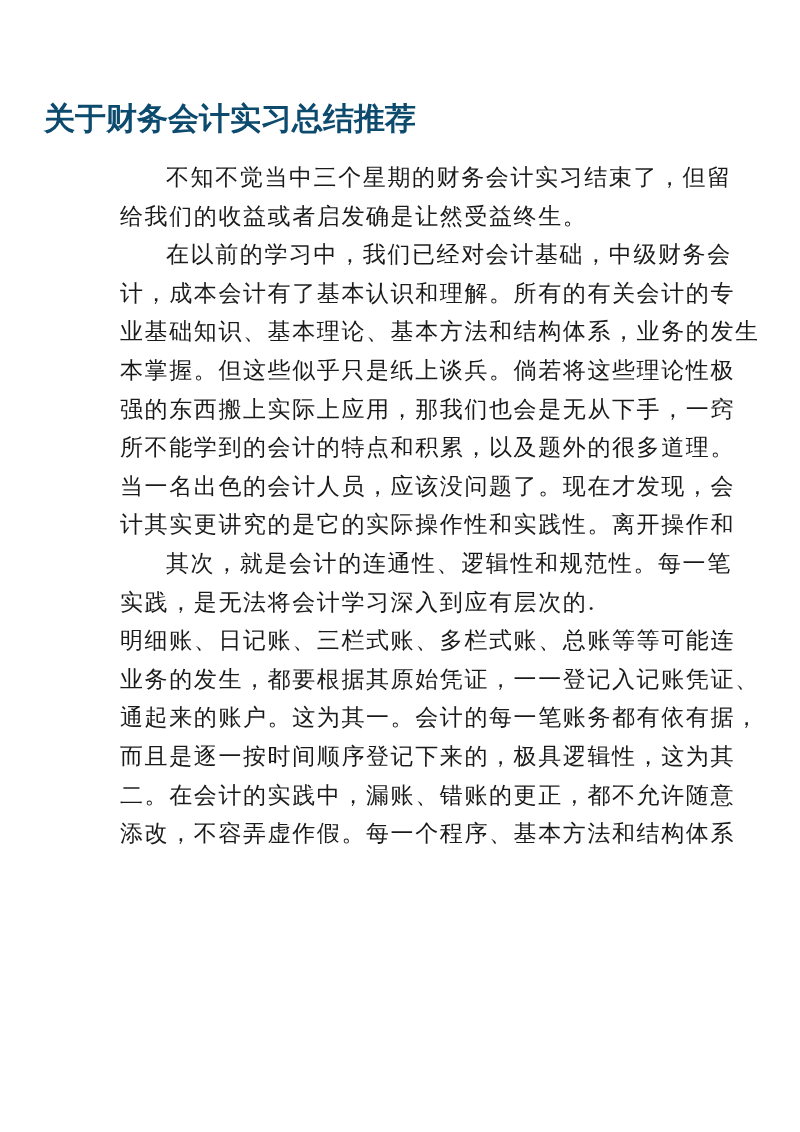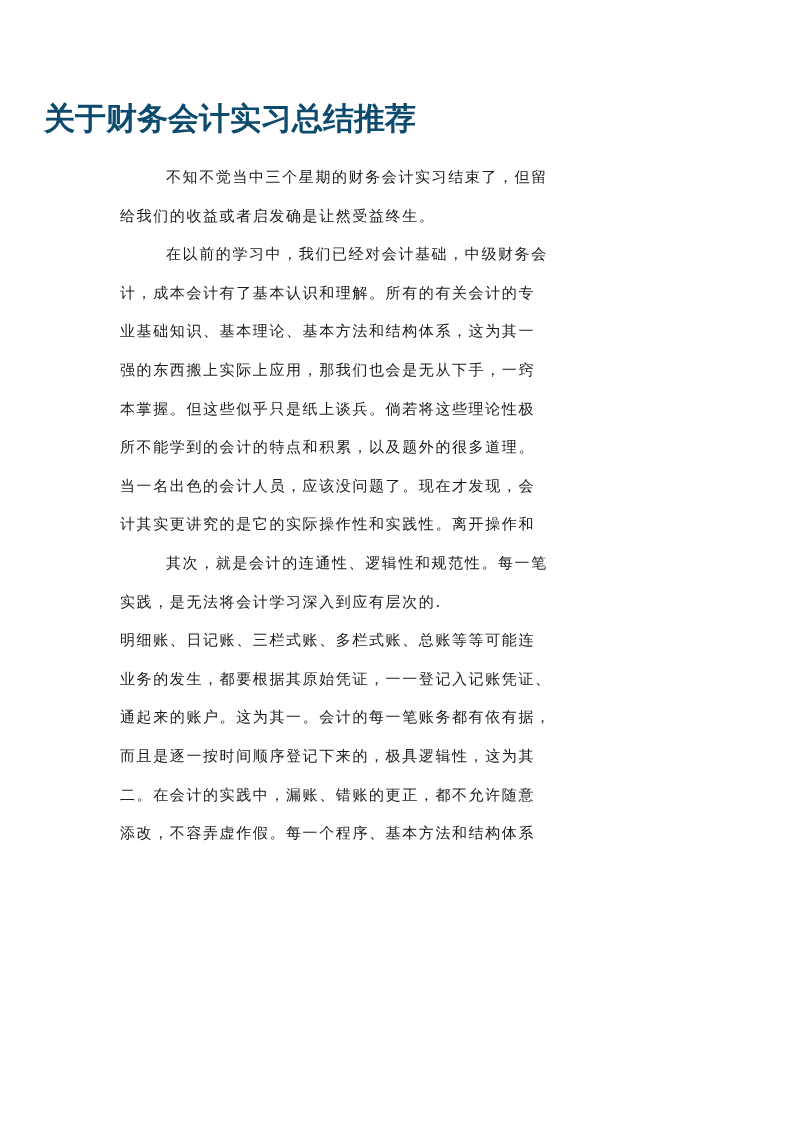--- a/index.html
+++ b/index.html
@@ -8,40 +8,40 @@
   .title {
     position: absolute; left: 0; top: 98px; width: 800px; text-align: left;
     font-family: "DejaVu Sans", "Liberation Sans", sans-serif;
     font-size: 31px; font-weight: bold; color: #0c4a6e; letter-spacing: 0px;
     line-height: 40px;
     padding-left: 44px;
   }
   .body-text {
     position: absolute; left: 120px; top: 158px; width: 580px;
     font-family: "DejaVu Serif", "Liberation Serif", serif;
-    font-size: 15px; color: #1a1a1a;
+    font-size: 23px; color: #1a1a1a;
   }
   .line {
     height: 38.6px; line-height: 38.6px; white-space: nowrap; letter-spacing: 1.6px;
   }
   .line.indent { padding-left: 46px; }
 </style>
 </head>
 <body>
 
 <div class="page">
   <div class="title">关于财务会计实习总结推荐</div>
   <div class="body-text">
     <div class="line indent">不知不觉当中三个星期的财务会计实习结束了，但留</div>
     <div class="line">给我们的收益或者启发确是让然受益终生。</div>
     <div class="line indent">在以前的学习中，我们已经对会计基础，中级财务会</div>
     <div class="line">计，成本会计有了基本认识和理解。所有的有关会计的专</div>
-    <div class="line">业基础知识、基本理论、基本方法和结构体系，这为其一</div>
+    <div class="line">业基础知识、基本理论、基本方法和结构体系，业务的发生</div>
+    <div class="line">本掌握。但这些似乎只是纸上谈兵。倘若将这些理论性极</div>
     <div class="line">强的东西搬上实际上应用，那我们也会是无从下手，一窍</div>
-    <div class="line">本掌握。但这些似乎只是纸上谈兵。倘若将这些理论性极</div>
     <div class="line">所不能学到的会计的特点和积累，以及题外的很多道理。</div>
     <div class="line">当一名出色的会计人员，应该没问题了。现在才发现，会</div>
     <div class="line">计其实更讲究的是它的实际操作性和实践性。离开操作和</div>
     <div class="line indent">其次，就是会计的连通性、逻辑性和规范性。每一笔</div>
     <div class="line">实践，是无法将会计学习深入到应有层次的.</div>
     <div class="line">明细账、日记账、三栏式账、多栏式账、总账等等可能连</div>
     <div class="line">业务的发生，都要根据其原始凭证，一一登记入记账凭证、</div>
     <div class="line">通起来的账户。这为其一。会计的每一笔账务都有依有据，</div>
     <div class="line">而且是逐一按时间顺序登记下来的，极具逻辑性，这为其</div>
     <div class="line">二。在会计的实践中，漏账、错账的更正，都不允许随意</div>

